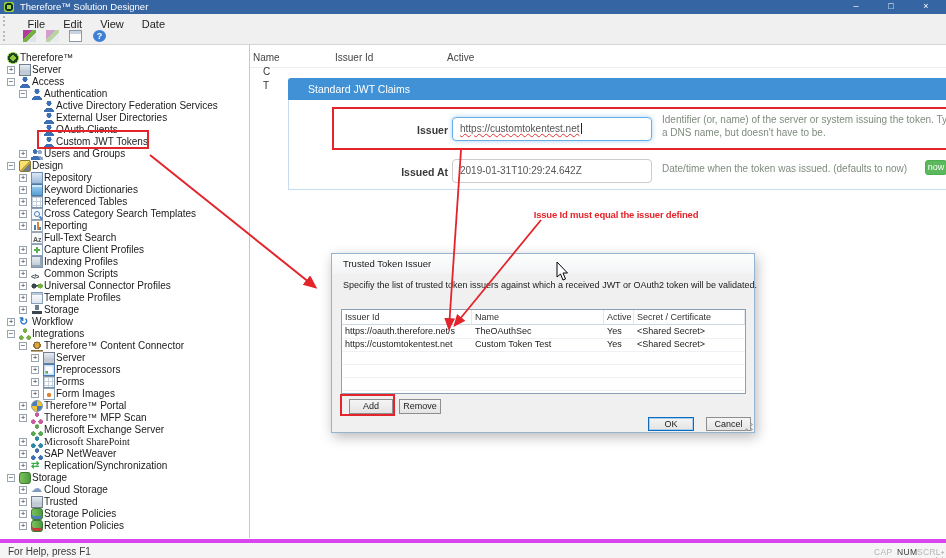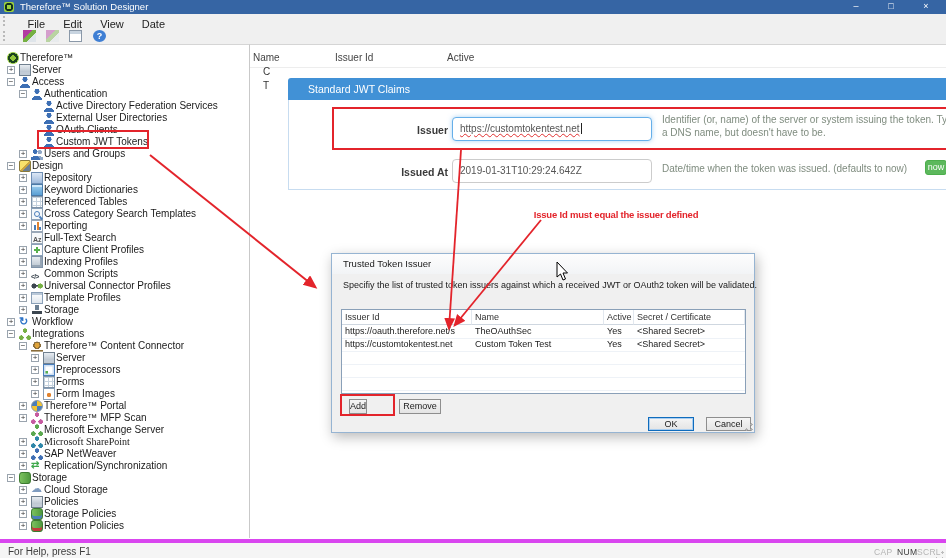--- a/index.html
+++ b/index.html
@@ -345,21 +345,21 @@
       <span class="tlabel" style="left: 32px;">Storage</span>
     </div>
     <div class="trow" style="top: 439px;">
       <span class="texp" style="left: 19px;">+</span>
       <span class="tico i-cloud" style="left: 31px;"></span>
       <span class="tlabel" style="left: 44px;">Cloud Storage</span>
     </div>
     <div class="trow" style="top: 451px;">
       <span class="texp" style="left: 19px;">+</span>
       <span class="tico i-devices" style="left: 31px;"></span>
-      <span class="tlabel" style="left: 44px;">Policies</span>
+      <span class="tlabel" style="left: 44px;">Trusted</span>
     </div>
     <div class="trow" style="top: 463px;">
       <span class="texp" style="left: 19px;">+</span>
       <span class="tico i-storage-policy" style="left: 31px;"></span>
       <span class="tlabel" style="left: 44px;">Storage Policies</span>
     </div>
     <div class="trow" style="top: 475px;">
       <span class="texp" style="left: 19px;">+</span>
       <span class="tico i-retention-policy" style="left: 31px;"></span>
       <span class="tlabel" style="left: 44px;">Retention Policies</span>
@@ -423,21 +423,21 @@
       <span class="dt-cell" style="left: 130px; width: 132px; top: 54px;"></span>
       <span class="dt-cell" style="left: 262px; width: 30px; top: 54px;"></span>
       <span class="dt-cell" style="left: 292px; width: 111px; top: 54px;"></span>
       <div class="dt-rowline" style="top: 67px;"></div>
       <span class="dt-cell" style="left: 0px; width: 130px; top: 67px;"></span>
       <span class="dt-cell" style="left: 130px; width: 132px; top: 67px;"></span>
       <span class="dt-cell" style="left: 262px; width: 30px; top: 67px;"></span>
       <span class="dt-cell" style="left: 292px; width: 111px; top: 67px;"></span>
       <div class="dt-rowline" style="top: 80px;"></div>
     </div>
-  <span class="wbtn" style="left:17px;top:145px;width:18px;height:15px;line-height:13px">Add</span>
+  <span class="wbtn" style="left:17px;top:145px;width:44px;height:15px;line-height:13px">Add</span>
   <span class="wbtn" style="left:67px;top:145px;width:42px;height:15px;line-height:13px">Remove</span>
   <span class="wbtn default" style="left:316px;top:163px;width:46px;height:14px;line-height:12px">OK</span>
   <span class="wbtn" style="left:374px;top:163px;width:45px;height:14px;line-height:12px">Cancel</span>
   <span id="grip"></span>
 </div>
 
 <div class="redbox" style="left:37px;top:130px;width:112px;height:19px"></div>
 <div class="redbox" style="left:332px;top:107px;width:616px;height:43px"></div>
 <div class="redbox" style="left:340px;top:394px;width:55px;height:22px"></div>
 

